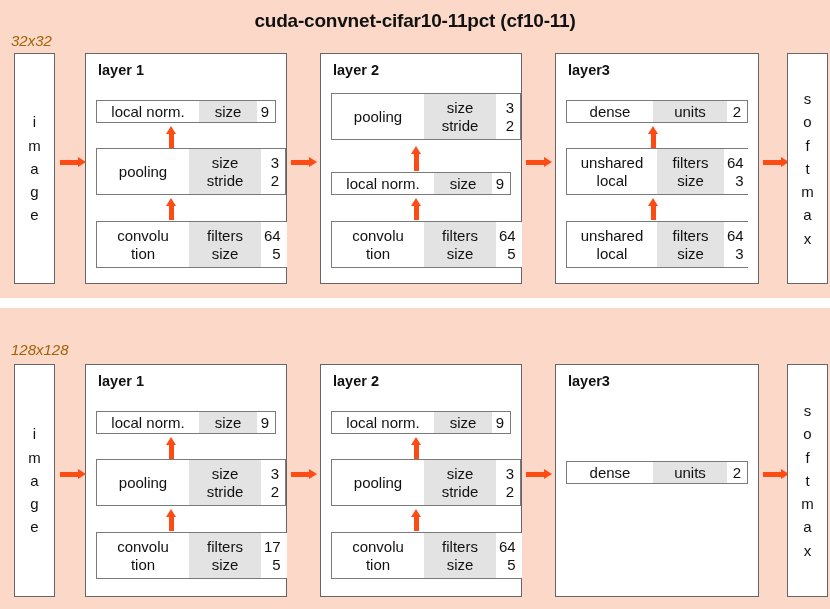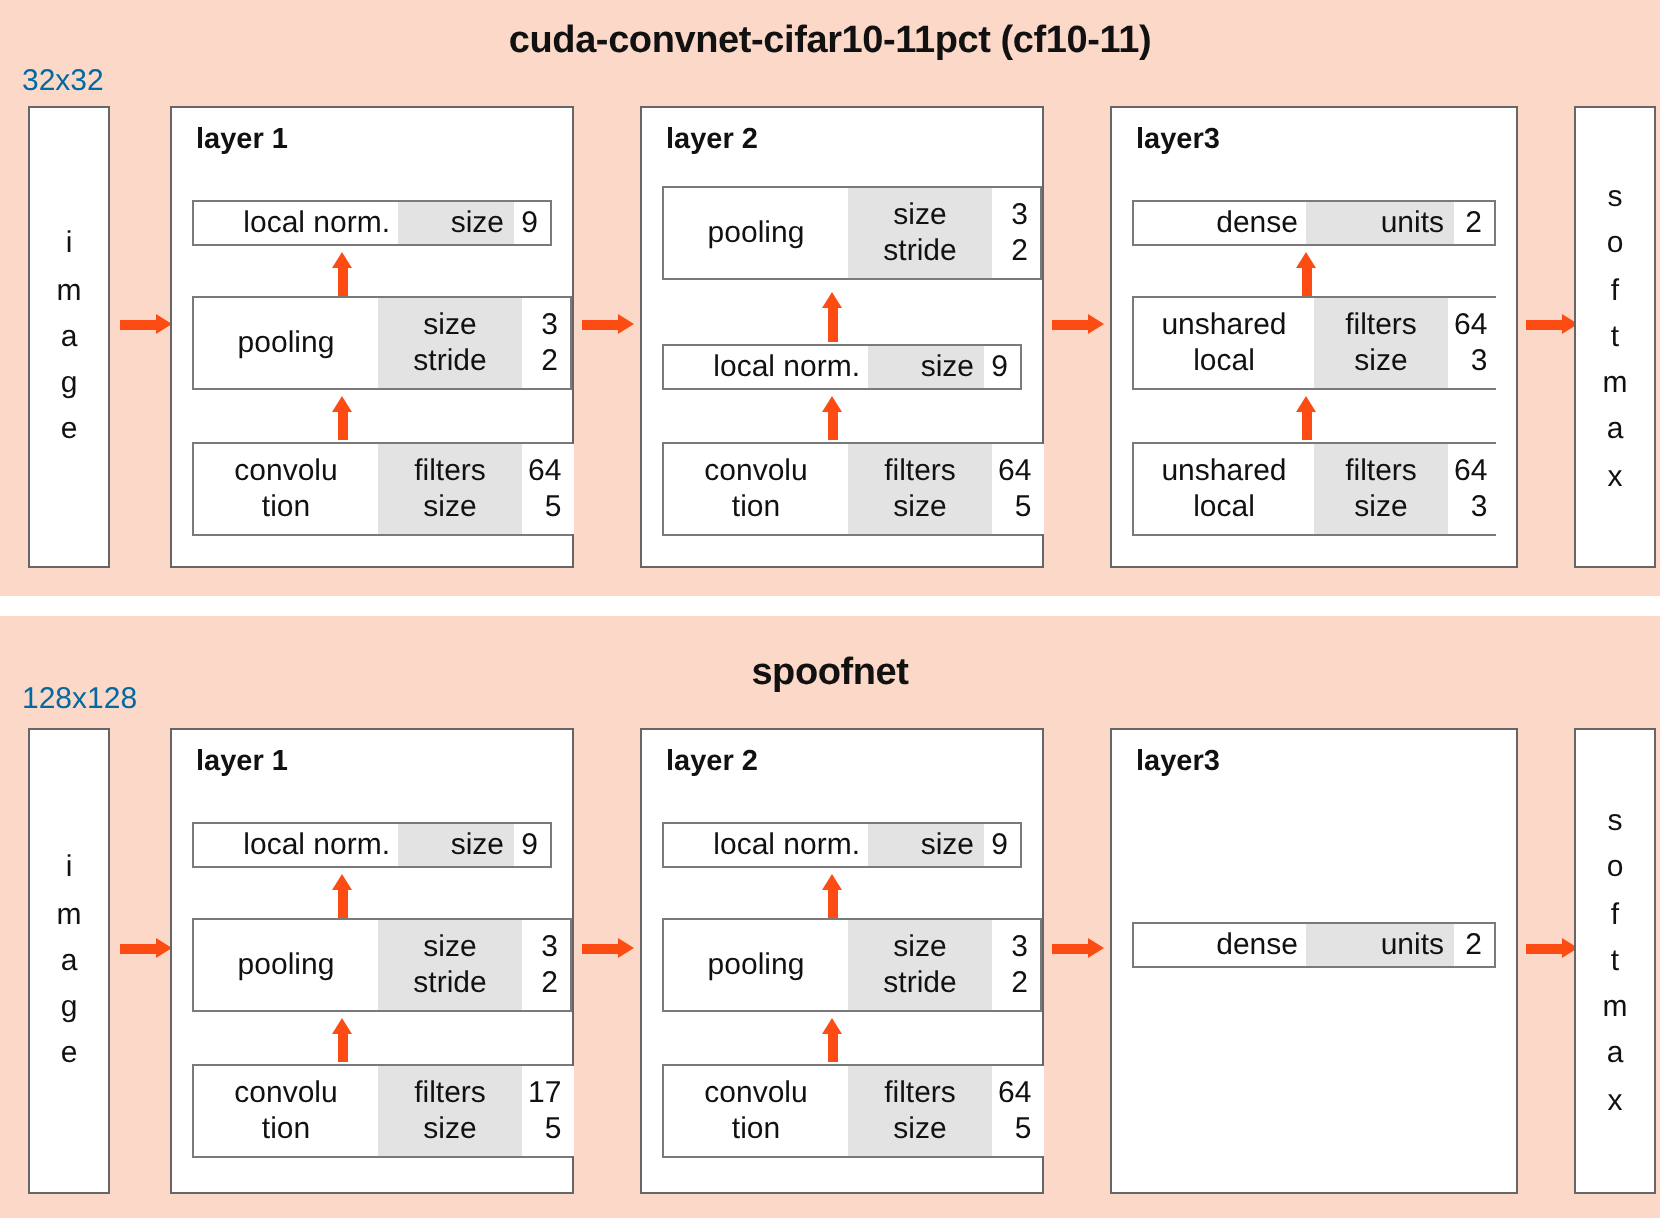--- a/index.html
+++ b/index.html
@@ -19,22 +19,23 @@
 
   .panel-title{
     position:absolute;top:10px;left:0;width:830px;
     text-align:center;
     font-size:19px;font-weight:bold;color:#111;
     letter-spacing:-0.2px;
   }
 
   .input-size{
     position:absolute;
-    font-size:15px;color:#0369a1;
+    font-size:15px;color:#a16207;
     left:11px;
+    font-style:italic;
   }
 
   
   .sidecol{
     position:absolute;
     background:#ffffff;
     border:1.5px solid #666;
     box-sizing:border-box;
     display:flex;flex-direction:column;
     align-items:center;justify-content:center;
@@ -80,21 +81,21 @@
     line-height:1.18;
   }
   .op .c-val{
     flex:1 1 auto;
     display:flex;flex-direction:column;
     justify-content:center;align-items:flex-end;
     background:#ffffff;
     padding:0 6px 0 3px;
     line-height:1.18;
   }
-  .op.single .c-name,.op.single .c-key,.op.single .c-val{line-height:1;align-items:flex-end;}
+  .op.single .c-name,.op.single .c-key,.op.single .c-val{line-height:1;}
 
   
   .varrow{position:absolute;width:11px;}
   .varrow .shaft{
     position:absolute;left:3px;width:5px;bottom:0;top:6px;
     background:#fc4c14;
   }
   .varrow .head{
     position:absolute;left:0;top:0;width:0;height:0;
     border-left:5.5px solid transparent;
@@ -308,21 +309,20 @@
     <span>s</span>
     <span>o</span>
     <span>f</span>
     <span>t</span>
     <span>m</span>
     <span>a</span>
     <span>x</span>
   </div>
 
   <div class="panel" id="panel-bottom"></div>
-  <div class="panel-title" style="top:326px;">spoofnet</div>
   <div class="input-size" style="top:341px;">128x128</div>
 
   <div class="sidecol" style="left:14px;top:364px;width:41px;height:233px;">
     <span>i</span>
     <span>m</span>
     <span>a</span>
     <span>g</span>
     <span>e</span>
   </div>
 

